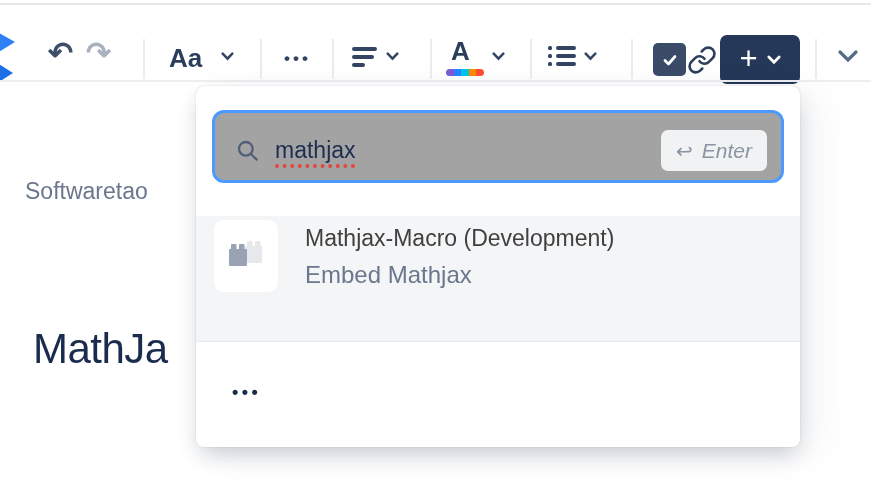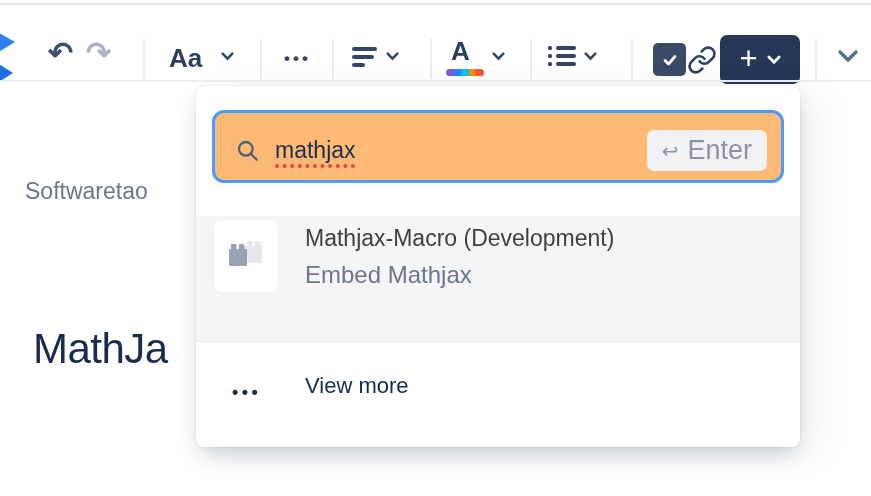--- a/index.html
+++ b/index.html
@@ -38,29 +38,29 @@
   .chev-right{left:837px;top:49px;}
 
   
   .breadcrumb{left:25px;top:178px;font-size:23px;color:#6B778C;}
   .page-title{left:33px;top:325px;font-size:42px;font-weight:500;color:#1A2B4D;letter-spacing:-0.5px;}
 
   
   .panel{left:196px;top:86px;width:604px;height:361px;background:#fff;border-radius:8px;
     box-shadow:0 0 1px rgba(9,30,66,.31),0 10px 22px -4px rgba(9,30,66,.22),18px 6px 40px rgba(9,30,66,.05);}
   .searchbox{left:16px;top:24px;width:572px;height:73px;border:3px solid #4C9AFF;border-radius:12px;
-    display:flex;align-items:center;padding:8px 14px 0 20px;background:#fdba74;}
+    display:flex;align-items:center;padding:8px 14px 0 20px;background:#a3a3a3;}
   .q-value{margin-left:14px;font-size:23px;color:#1D2D50;
     text-decoration:underline;text-decoration-style:dotted;text-decoration-color:#E2483D;
     text-decoration-thickness:3.5px;text-underline-offset:6px;}
   .flex1{flex:1;}
   .enter-badge{display:flex;align-items:center;gap:9px;height:41px;padding:0 15px;border-radius:7px;
     background:#F1F2F4;color:#8A94A4;}
   .enter-sym{font-size:20px;line-height:1;}
-  .enter-txt{font-size:27px;line-height:1;}
+  .enter-txt{font-size:21px;line-height:1;font-style:italic;}
 
   .result-row{left:0;top:130px;width:604px;height:125px;background:#F4F5F7;cursor:pointer;}
   .app-icon{left:17px;top:3px;width:66px;height:74px;background:#fff;border:1px solid rgba(9,30,66,.05);
     border-radius:10px;display:flex;align-items:center;justify-content:center;}
   .r-title{left:109px;top:9px;font-size:23px;color:#404040;}
   .r-sub{left:109px;top:45px;font-size:24px;color:#6B778C;}
 
   .panel-sep{left:0;top:255px;width:604px;height:1px;background:#E8E9ED;}
   .view-more{left:0;top:256px;width:604px;height:105px;background:#fff;cursor:pointer;
     border-radius:0 0 8px 8px;}
@@ -186,18 +186,17 @@
         </svg>
       </div>
       <span class="abs r-title">Mathjax-Macro (Development)</span>
       <span class="abs r-sub">Embed Mathjax</span>
     </div>
 
     <div class="abs panel-sep"></div>
 
     <div class="abs view-more">
       <span class="abs glyph vm-dots">•••</span>
-      <span class="abs vm-label">View more</span>
     </div>
 
   </div>
 
 </div>
 
 </body></html>

